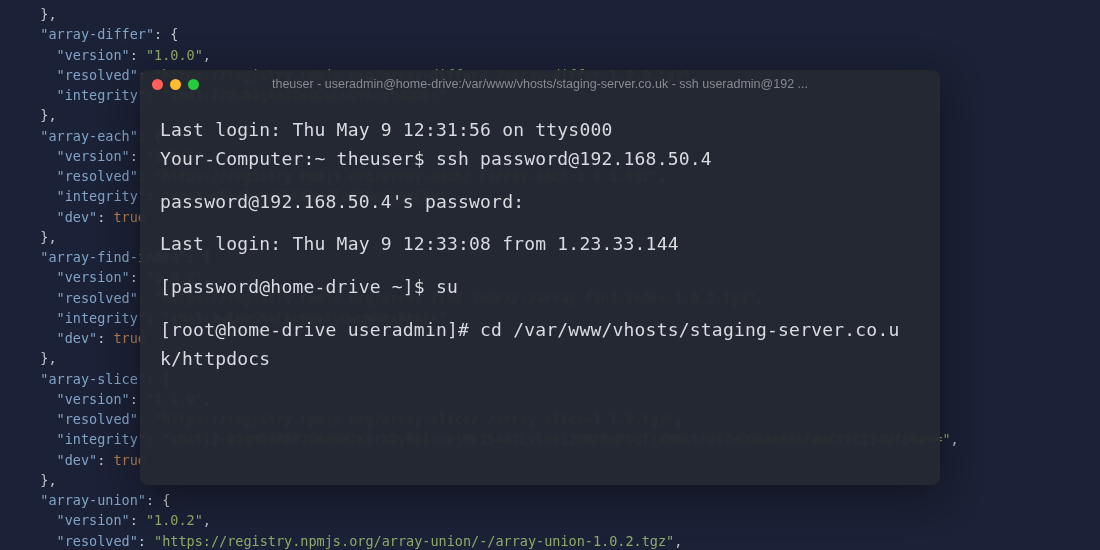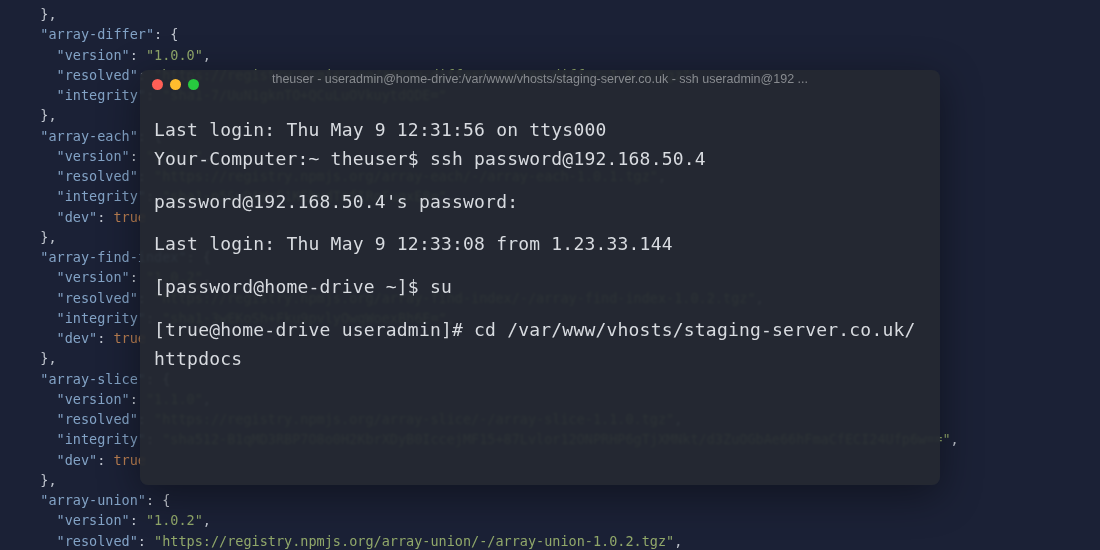--- a/index.html
+++ b/index.html
@@ -38,39 +38,40 @@
       height: 415px;
       background: rgba(37, 41, 50, 0.93);
       border-radius: 8px;
       box-shadow: 0 10px 40px rgba(0,0,0,0.4);
       overflow: hidden;
       backdrop-filter: blur(1px);
     }
     .titlebar {
       height: 28px;
       display: flex;
+      align-items: center;
       padding: 0 12px;
       position: relative;
     }
     .dots { display: flex; gap: 7px; align-items: center; }
     .dot { width: 11px; height: 11px; border-radius: 50%; }
     .dot.red { background: #ff5f56; }
     .dot.yellow { background: #ffbd2e; }
     .dot.green { background: #27c93f; }
     .title {
       position: absolute;
       left: 0; right: 0;
       text-align: center;
       font-size: 12.5px;
       color: #888b90;
       font-family: -apple-system, 'Helvetica Neue', sans-serif;
       pointer-events: none;
     }
     .term-body {
-      padding: 18px 14px;
+      padding: 18px 20px;
       font-size: 18px;
       line-height: 1.6;
       color: #d8dbe0;
       font-family: 'Menlo', 'Monaco', monospace;
       letter-spacing: 0.2px;
     }
     .term-line { white-space: pre-wrap; word-break: break-all; }
   </style>
 </head>
 <body>
@@ -89,15 +90,15 @@
   <div class="term-body" id="term-body">
       <div class="term-line">Last login: Thu May 9 12:31:56 on ttys000</div>
       <div class="term-line">Your-Computer:~ theuser$ ssh password@192.168.50.4</div>
       <div class="term-line" style="height: 14px;">&nbsp;</div>
       <div class="term-line">password@192.168.50.4's password:</div>
       <div class="term-line" style="height: 14px;">&nbsp;</div>
       <div class="term-line">Last login: Thu May 9 12:33:08 from 1.23.33.144</div>
       <div class="term-line" style="height: 14px;">&nbsp;</div>
       <div class="term-line">[password@home-drive ~]$ su</div>
       <div class="term-line" style="height: 14px;">&nbsp;</div>
-      <div class="term-line">[true@home-drive useradmin]# cd /var/www/vhosts/staging-server.co.uk/httpdocs</div>
+      <div class="term-line">[root@home-drive useradmin]# cd /var/www/vhosts/staging-server.co.uk/httpdocs</div>
     </div>
 </div>
 
 </body></html>

